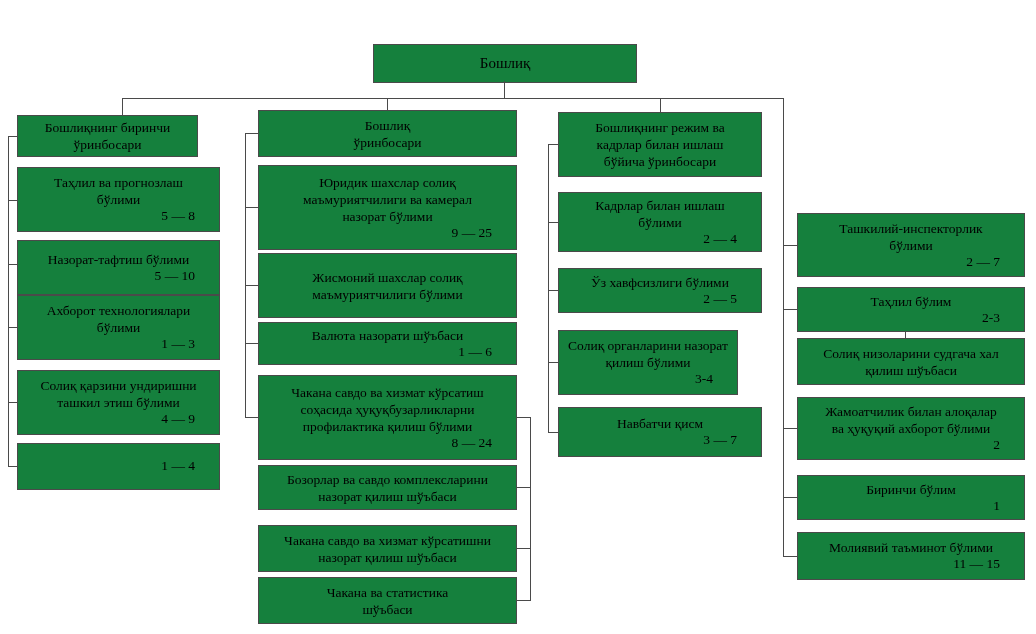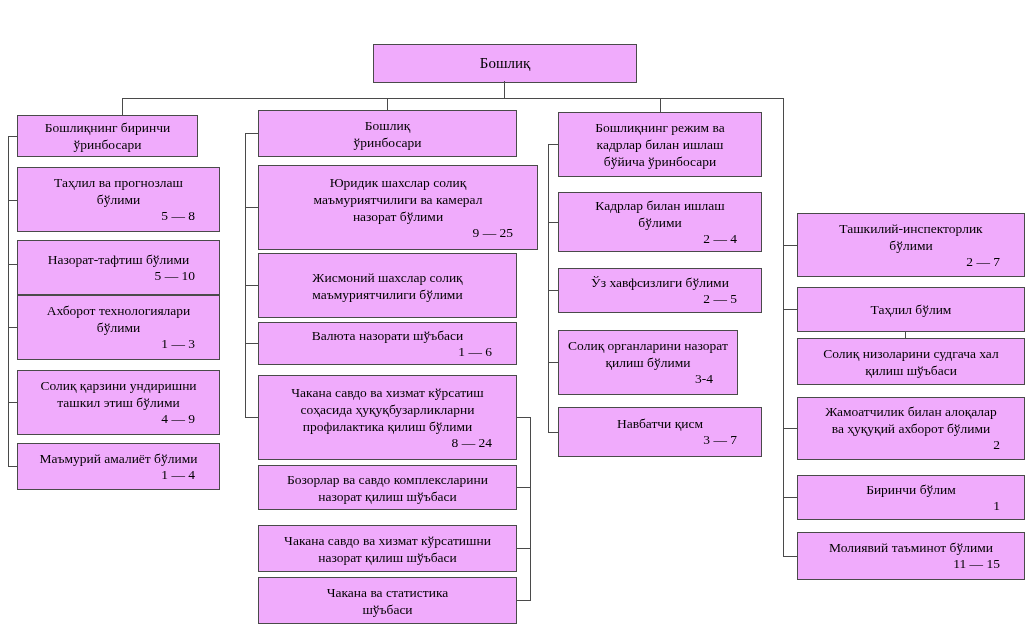--- a/index.html
+++ b/index.html
@@ -7,21 +7,21 @@
     position:relative;
     width:1036px;height:634px;
     background:#ffffff;
     font-family:"Liberation Serif","DejaVu Serif",serif;
     color:#000;
     overflow:hidden;
   }
   .box{
     position:absolute;
     border:1px solid #4a4a4a;
-    background:#f0abfc;
+    background:#15803d;
     box-sizing:border-box;
     display:flex;
     flex-direction:column;
     justify-content:center;
     align-items:stretch;
   }
   .box-label{
     text-align:center;
     white-space:pre-line;
     font-size:13.5px;
@@ -71,37 +71,36 @@
     <div class="box-label">Ахборот технологиялари
 бўлими</div>
     <div class="box-num">1 — 3</div>
   </div>
   <div class="box" style="left:17px;top:370px;width:203px;height:65px">
     <div class="box-label">Солиқ қарзини ундиришни
 ташкил этиш бўлими</div>
     <div class="box-num">4 — 9</div>
   </div>
   <div class="box" style="left:17px;top:443px;width:203px;height:47px">
-    <div class="box-label">Маъмурий амалиёт бўлими</div>
     <div class="box-num">1 — 4</div>
   </div>
 
   <div class="vline" style="left:8px;top:136px;height:331px"></div>
   <div class="hline" style="left:8px;top:136px;width:9px"></div>
   <div class="hline" style="left:8px;top:200px;width:9px"></div>
   <div class="hline" style="left:8px;top:264px;width:9px"></div>
   <div class="hline" style="left:8px;top:327px;width:9px"></div>
   <div class="hline" style="left:8px;top:402px;width:9px"></div>
   <div class="hline" style="left:8px;top:466px;width:9px"></div>
 
   <div class="box" style="left:258px;top:110px;width:259px;height:47px">
     <div class="box-label">Бошлиқ
 ўринбосари</div>
   </div>
-  <div class="box" style="left:258px;top:165px;width:280px;height:85px">
+  <div class="box" style="left:258px;top:165px;width:259px;height:85px">
     <div class="box-label">Юридик шахслар солиқ
 маъмуриятчилиги ва камерал
 назорат бўлими</div>
     <div class="box-num">9 — 25</div>
   </div>
   <div class="box" style="left:258px;top:253px;width:259px;height:65px">
     <div class="box-label">Жисмоний шахслар солиқ
 маъмуриятчилиги бўлими</div>
   </div>
   <div class="box" style="left:258px;top:322px;width:259px;height:43px">
@@ -171,20 +170,21 @@
   <div class="hline" style="left:548px;top:362px;width:10px"></div>
   <div class="hline" style="left:548px;top:432px;width:10px"></div>
 
   <div class="box" style="left:797px;top:213px;width:228px;height:64px">
     <div class="box-label">Ташкилий-инспекторлик
 бўлими</div>
     <div class="box-num">2 — 7</div>
   </div>
   <div class="box" style="left:797px;top:287px;width:228px;height:45px">
     <div class="box-label">Таҳлил бўлим</div>
+    <div class="box-num">2-3</div>
   </div>
   <div class="box" style="left:797px;top:338px;width:228px;height:47px">
     <div class="box-label">Солиқ низоларини судгача хал
 қилиш шўъбаси</div>
   </div>
   <div class="box" style="left:797px;top:397px;width:228px;height:63px">
     <div class="box-label">Жамоатчилик билан алоқалар
 ва ҳуқуқий ахборот бўлими</div>
     <div class="box-num">2</div>
   </div>

